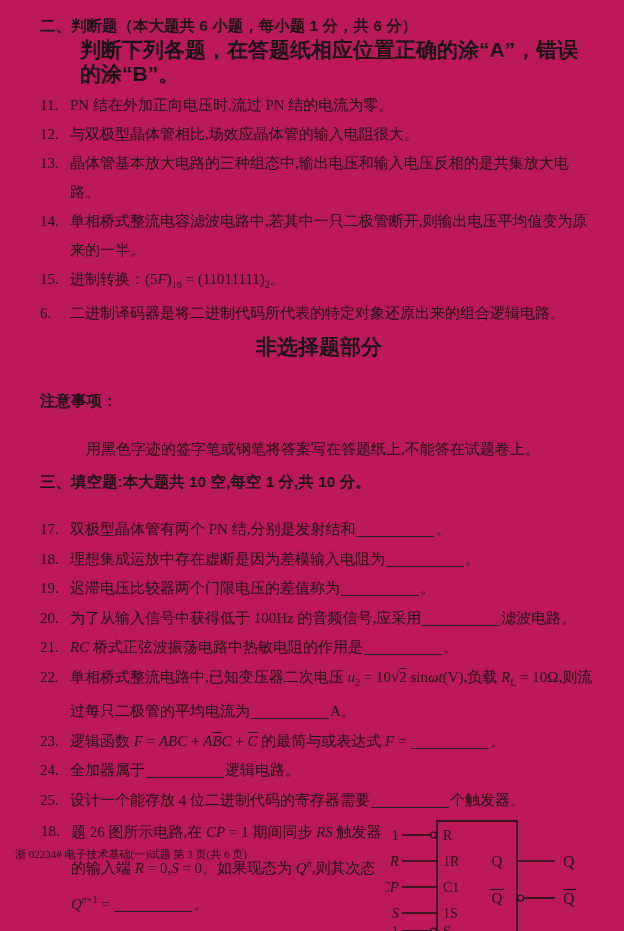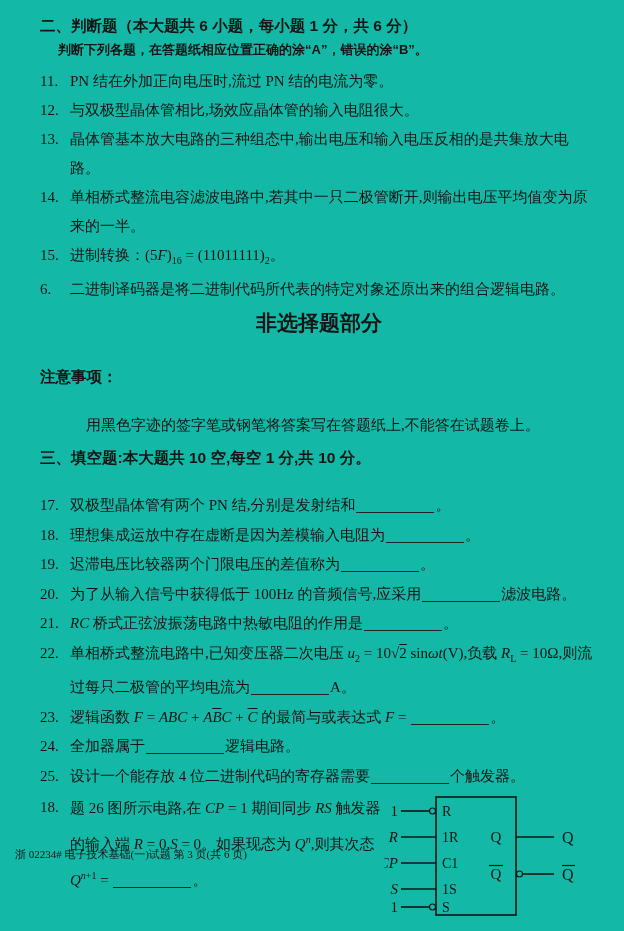--- a/index.html
+++ b/index.html
@@ -1,27 +1,27 @@
 <!DOCTYPE html>
 <html><head>
 <meta charset="utf-8">
 <style>
   html,body{margin:0;padding:0;background:#e8e8e8;}
   .page{
     width:624px;height:931px;box-sizing:border-box;position:relative;
-    margin:0 auto;background:#14b8a6;color:#141414;
+    margin:0 auto;background:#be185d;color:#141414;
     padding:14px 26px 0 40px;
     font-family:"Liberation Serif","DejaVu Serif",serif;
     font-size:15px;line-height:29px;overflow:hidden;
   }
   .bsans{font-family:"Liberation Sans","DejaVu Sans",sans-serif;font-weight:700;}
   .sec2-title{font-size:15.5px;line-height:24px;}
-  .sec2-instr{font-size:13px;line-height:24px;margin-left:18px;}
+  .sec2-instr{font-size:21px;line-height:24px;margin-left:40px;}
   .items{margin-top:5px;}
-  .item{display:flex;}
+  .item{display:flex;justify-content:center;}
   .item .num{flex:0 0 30px;width:30px;}
   .item .txt{flex:1;}
   .center-heading{margin:4px 0 0 0;text-align:center;font-size:21px;line-height:30px;
     font-family:"Liberation Sans","DejaVu Sans",sans-serif;font-weight:700;}
   .notes-title{font-size:15.5px;line-height:26px;margin-top:26px;}
   .notes-body{line-height:26px;margin-left:46px;margin-top:22px;}
   .sec3-title{font-size:15.5px;line-height:26px;margin-top:7px;}
   .fill{margin-top:20px;}
   .fill .item{line-height:29.5px;}
   .q26{margin-top:2px;}

